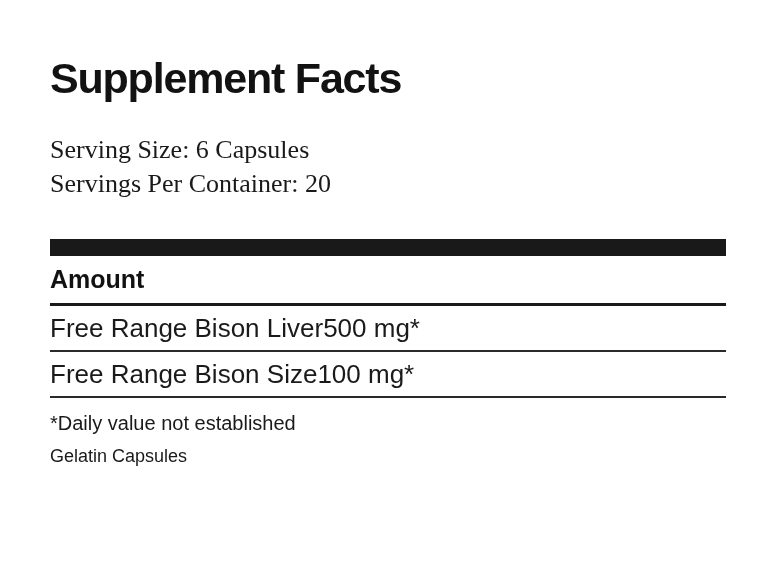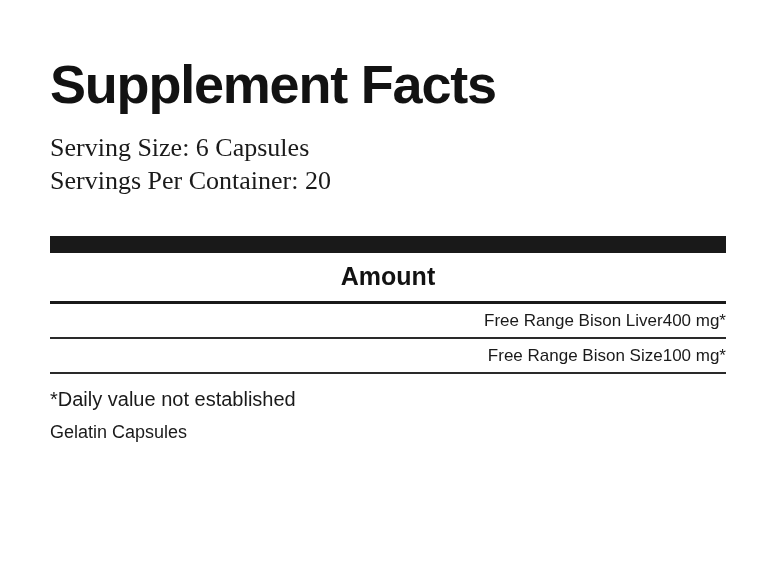--- a/index.html
+++ b/index.html
@@ -14,64 +14,64 @@
     color: #1a1a1a;
     overflow: hidden;
   }
   .panel {
     position: absolute;
     left: 50px;
     top: 56px;
     width: 676px;
   }
   .title {
-    font-size: 54px;
+    font-size: 43px;
     font-weight: bold;
     letter-spacing: -1.2px;
     line-height: 1.05;
-    margin: 0 0 18px 0;
+    margin: 0 0 32px 0;
     color: #121212;
   }
   .serving-line {
     font-size: 26px;
     line-height: 1.3;
     color: #1a1a1a;
     font-family: Liberation Serif, serif;
   }
   .thick-bar {
     height: 17px;
     background: #191919;
     margin-top: 38px;
     width: 676px;
   }
   .amount-head {
-    text-align: center;
+    text-align: left;
     font-size: 25px;
     font-weight: bold;
     line-height: 1.25;
     padding-top: 8px;
     padding-bottom: 4px;
     color: #121212;
   }
   .rule-med {
     height: 3px;
     background: #191919;
     width: 676px;
     margin-top: 4px;
   }
   .rule-thin {
     height: 2px;
     background: #2a2a2a;
     width: 676px;
   }
   .row {
     display: flex;
-    justify-content: flex-end;
+    justify-content: flex-start;
     align-items: baseline;
-    font-size: 17px;
+    font-size: 26px;
     padding: 7px 0 6px 0;
     color: #1a1a1a;
   }
   .row-name {
     white-space: nowrap;
   }
   .row-amount {
     white-space: nowrap;
   }
   .footnote {
@@ -98,21 +98,21 @@
   <div class="thick-bar"></div>
 
   <div class="amount-head">
     <div>Amount</div>
   </div>
 
   <div class="rule-med"></div>
 
   <div class="row">
     <span class="row-name">Free Range Bison Liver</span>
-    <span class="row-amount">400 mg*</span>
+    <span class="row-amount">500 mg*</span>
   </div>
 
   <div class="rule-thin"></div>
 
   <div class="row">
     <span class="row-name">Free Range Bison Size</span>
     <span class="row-amount">100 mg*</span>
   </div>
 
   <div class="rule-thin"></div>

